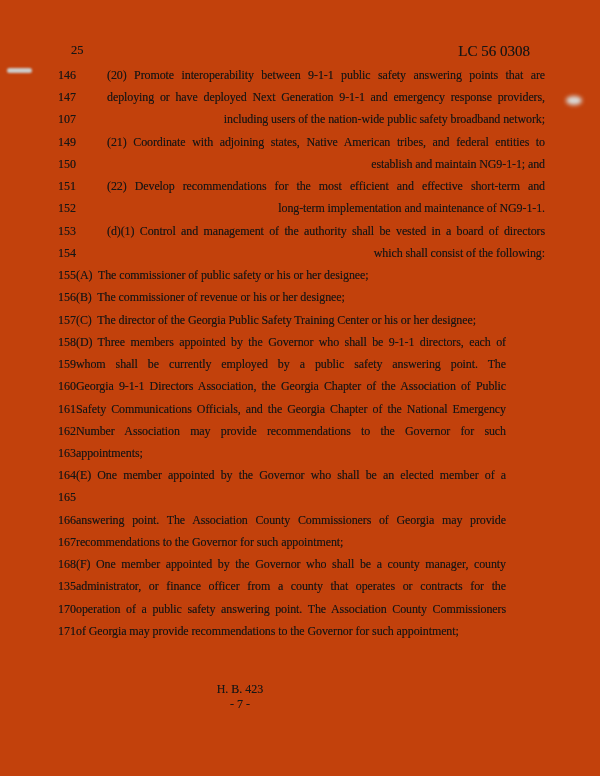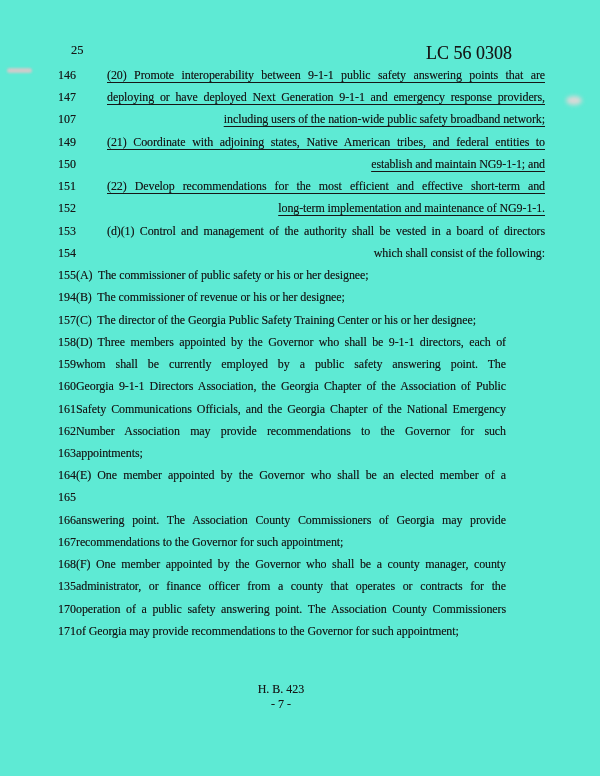--- a/index.html
+++ b/index.html
@@ -1,34 +1,34 @@
 <!DOCTYPE html>
 <html><head>
 <meta charset="utf-8">
 <style>
   html, body { margin: 0; padding: 0; background: #ffffff; }
   .page {
     position: relative;
     width: 600px;
     height: 776px;
-    background: #5eead4;
+    background: #c2410c;
     font-family: "Liberation Serif", serif;
     color: #161616;
     overflow: hidden;
     text-shadow: 0 0 0.5px rgba(10,10,10,0.45);
   }
   .hdr-left {
     position: absolute;
     top: 43px; left: 71px;
     font-size: 12.5px;
   }
   .hdr-right {
     position: absolute;
-    top: 43px; right: 88px;
-    font-size: 18px;
+    top: 43px; right: 70px;
+    font-size: 15px;
   }
   .lines {
     position: absolute;
     top: 64px; left: 0;
     width: 600px;
     padding-left: 18px;
   }
   .line {
     display: flex;
     height: 22.245px;
@@ -45,32 +45,30 @@
     white-space: pre-wrap;
   }
   .text.ind1 { margin-left: 31px; width: 438px; text-align: right; }
   .text.ind2 { width: 430px; }
   .text.j {
     white-space: normal;
     text-align: justify;
     text-align-last: justify;
   }
   .text.u {
-    text-decoration: underline;
     text-underline-offset: 2.5px;
     text-decoration-thickness: 1px;
   }
   .footer {
     position: absolute;
     top: 682px; left: 0;
     width: 480px;
     text-align: center;
     font-size: 12px;
     line-height: 15px;
-    padding-left: 41px;
   }
   .artifact-dash {
     position: absolute;
     left: 7px; top: 68px;
     width: 25px; height: 5px;
     background: #cccccb;
     border-radius: 3px;
     filter: blur(1.2px);
   }
   .artifact-speck {
@@ -127,21 +125,21 @@
       </div>
       <div class="line">
         <span class="num">154</span>
         <span class="text ind1">which shall consist of the following:</span>
       </div>
       <div class="line">
         <span class="num">155</span>
         <span class="text ind2">(A)  The commissioner of public safety or his or her designee;</span>
       </div>
       <div class="line">
-        <span class="num">194</span>
+        <span class="num">156</span>
         <span class="text ind2">(B)  The commissioner of revenue or his or her designee;</span>
       </div>
       <div class="line">
         <span class="num">157</span>
         <span class="text ind2">(C)  The director of the Georgia Public Safety Training Center or his or her designee;</span>
       </div>
       <div class="line">
         <span class="num">158</span>
         <span class="text ind2 j">(D)  Three members appointed by the Governor who shall be 9-1-1 directors, each of</span>
       </div>

